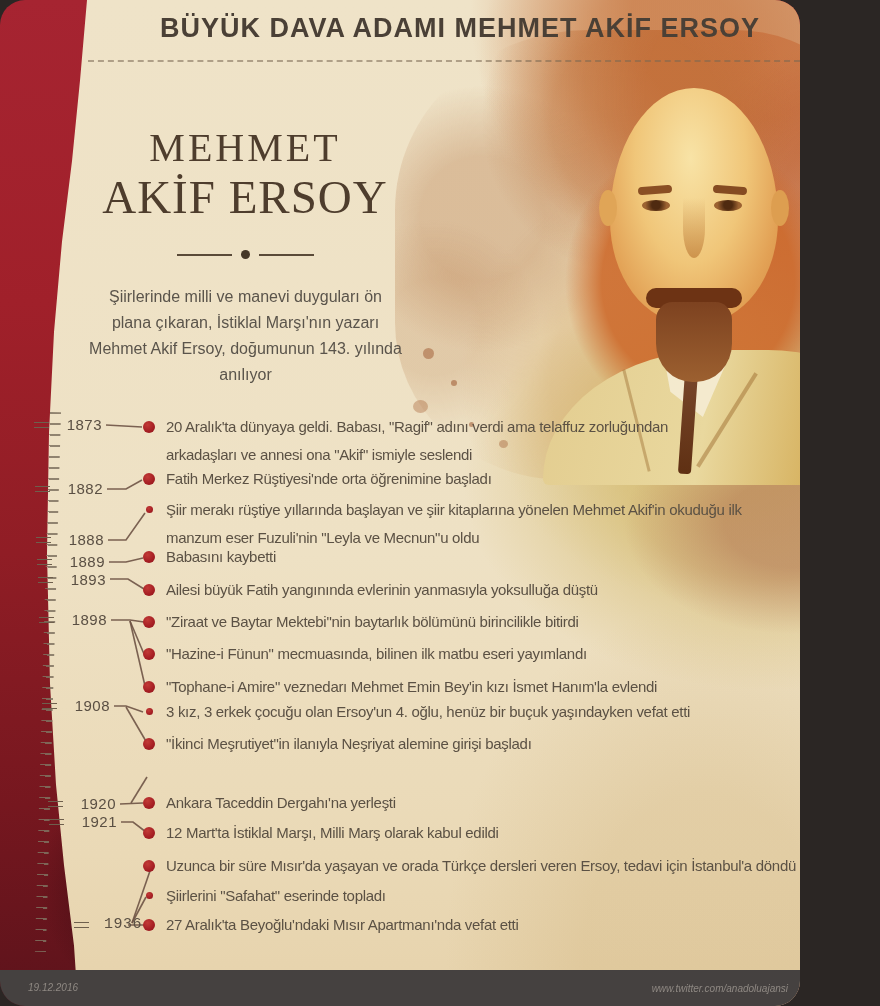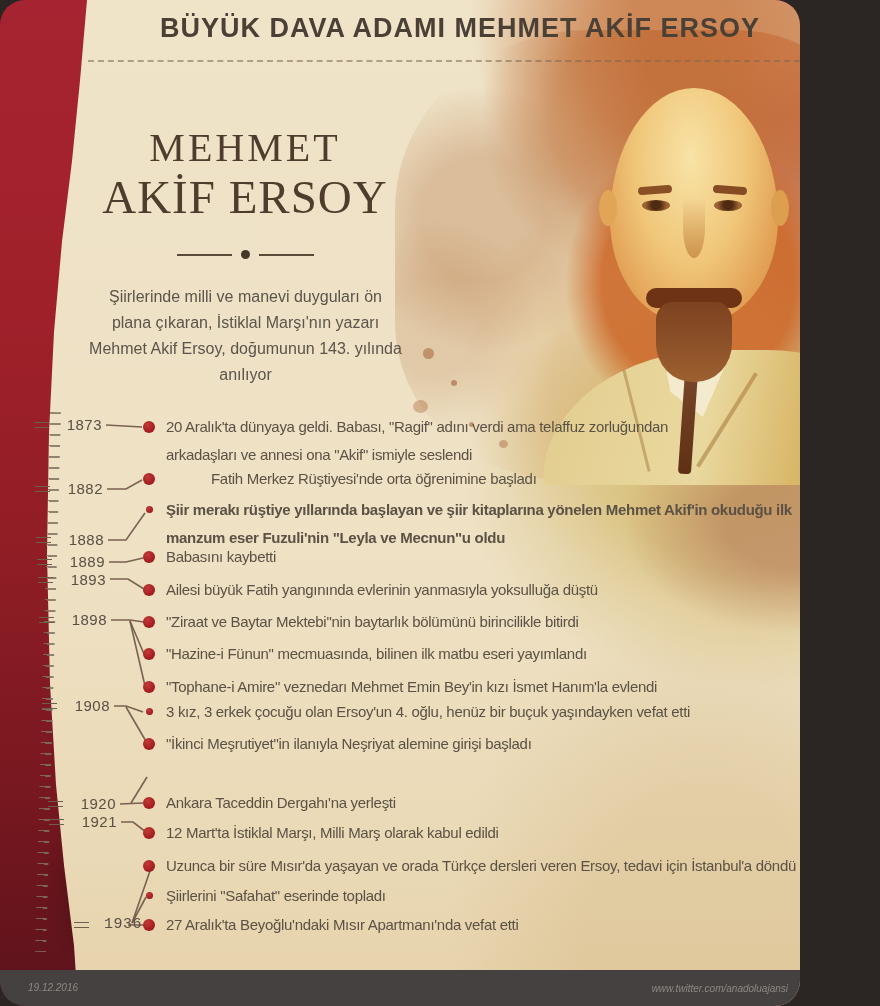--- a/index.html
+++ b/index.html
@@ -84,21 +84,21 @@
   .connectors{position:absolute;inset:0;width:880px;height:1006px;pointer-events:none;}
   .conn{fill:none;stroke:#6e5345;stroke-width:1.6;opacity:.9;}
   .year{position:absolute;width:46px;text-align:right;font-size:15px;letter-spacing:.5px;color:#5a4f43;line-height:18px;}
   .year::before{content:"";position:absolute;left:-22px;top:6px;width:15px;height:4px;
      border-top:1.6px solid #6e5f4d;border-bottom:1.6px solid #6e5f4d;}
   .ev{position:absolute;left:143px;display:flex;align-items:flex-start;}
   .ev .txt{font-size:15px;line-height:28px;letter-spacing:-.3px;color:#5b5144;}
   .dot{flex:none;border-radius:50%;background:radial-gradient(circle at 38% 32%,#c23a36,#a51e23 60%,#8c161c);}
   .dot.big{width:12px;height:12px;margin:8px 11px 0 0;}
   .dot.small{width:7px;height:7px;margin:10px 13px 0 3px;}
-  .w505{max-width:505px;} .w650{max-width:650px;font-weight:bold;} .w710{max-width:710px;}
+  .w505{max-width:505px;} .w650{max-width:650px;} .w710{max-width:710px;}
   
   .bar{position:absolute;left:0;top:970px;width:880px;height:36px;background:#454140;}
   .date{position:absolute;left:28px;top:12px;font-size:10px;font-style:italic;color:#8f8983;}
   .url{position:absolute;right:92px;top:13px;font-size:10px;font-style:italic;color:#8f8983;}
   .logo{position:absolute;right:16px;top:3px;width:60px;text-align:center;}
   .logo-circle{display:inline-block;width:25px;height:25px;border:2px solid #d8d4cf;border-radius:50%;
      color:#d8d4cf;font-weight:bold;font-size:13px;letter-spacing:-1px;line-height:25px;text-align:center;}
   .logo-caption{display:block;font-size:5px;letter-spacing:.5px;color:#8f8983;margin-top:1px;}
 </style>
 </head>
@@ -174,21 +174,21 @@
   <div class="year" style="left:61px;top:611px;">1898</div>
   <div class="year" style="left:64px;top:697px;">1908</div>
   <div class="year" style="left:70px;top:795px;">1920</div>
   <div class="year" style="left:71px;top:813px;">1921</div>
   <div class="year" style="left:96px;top:916px;font-family:Liberation Mono, monospace;">1936</div>
 
   <div class="ev" style="top:413px;">
     <span class="dot big"></span>
     <span class="txt w505">20 Aralık'ta dünyaya geldi. Babası, "Ragif" adını verdi ama telaffuz zorluğundan arkadaşları ve annesi ona "Akif" ismiyle seslendi</span>
   </div>
-  <div class="ev" style="top:465px;gap:45px;">
+  <div class="ev" style="top:465px;">
     <span class="dot big"></span>
     <span class="txt w710">Fatih Merkez Rüştiyesi'nde orta öğrenimine başladı</span>
   </div>
   <div class="ev" style="top:496px;">
     <span class="dot small"></span>
     <span class="txt w650">Şiir merakı rüştiye yıllarında başlayan ve şiir kitaplarına yönelen Mehmet Akif'in okuduğu ilk manzum eser Fuzuli'nin "Leyla ve Mecnun"u oldu</span>
   </div>
   <div class="ev" style="top:543px;">
     <span class="dot big"></span>
     <span class="txt w710">Babasını kaybetti</span>

